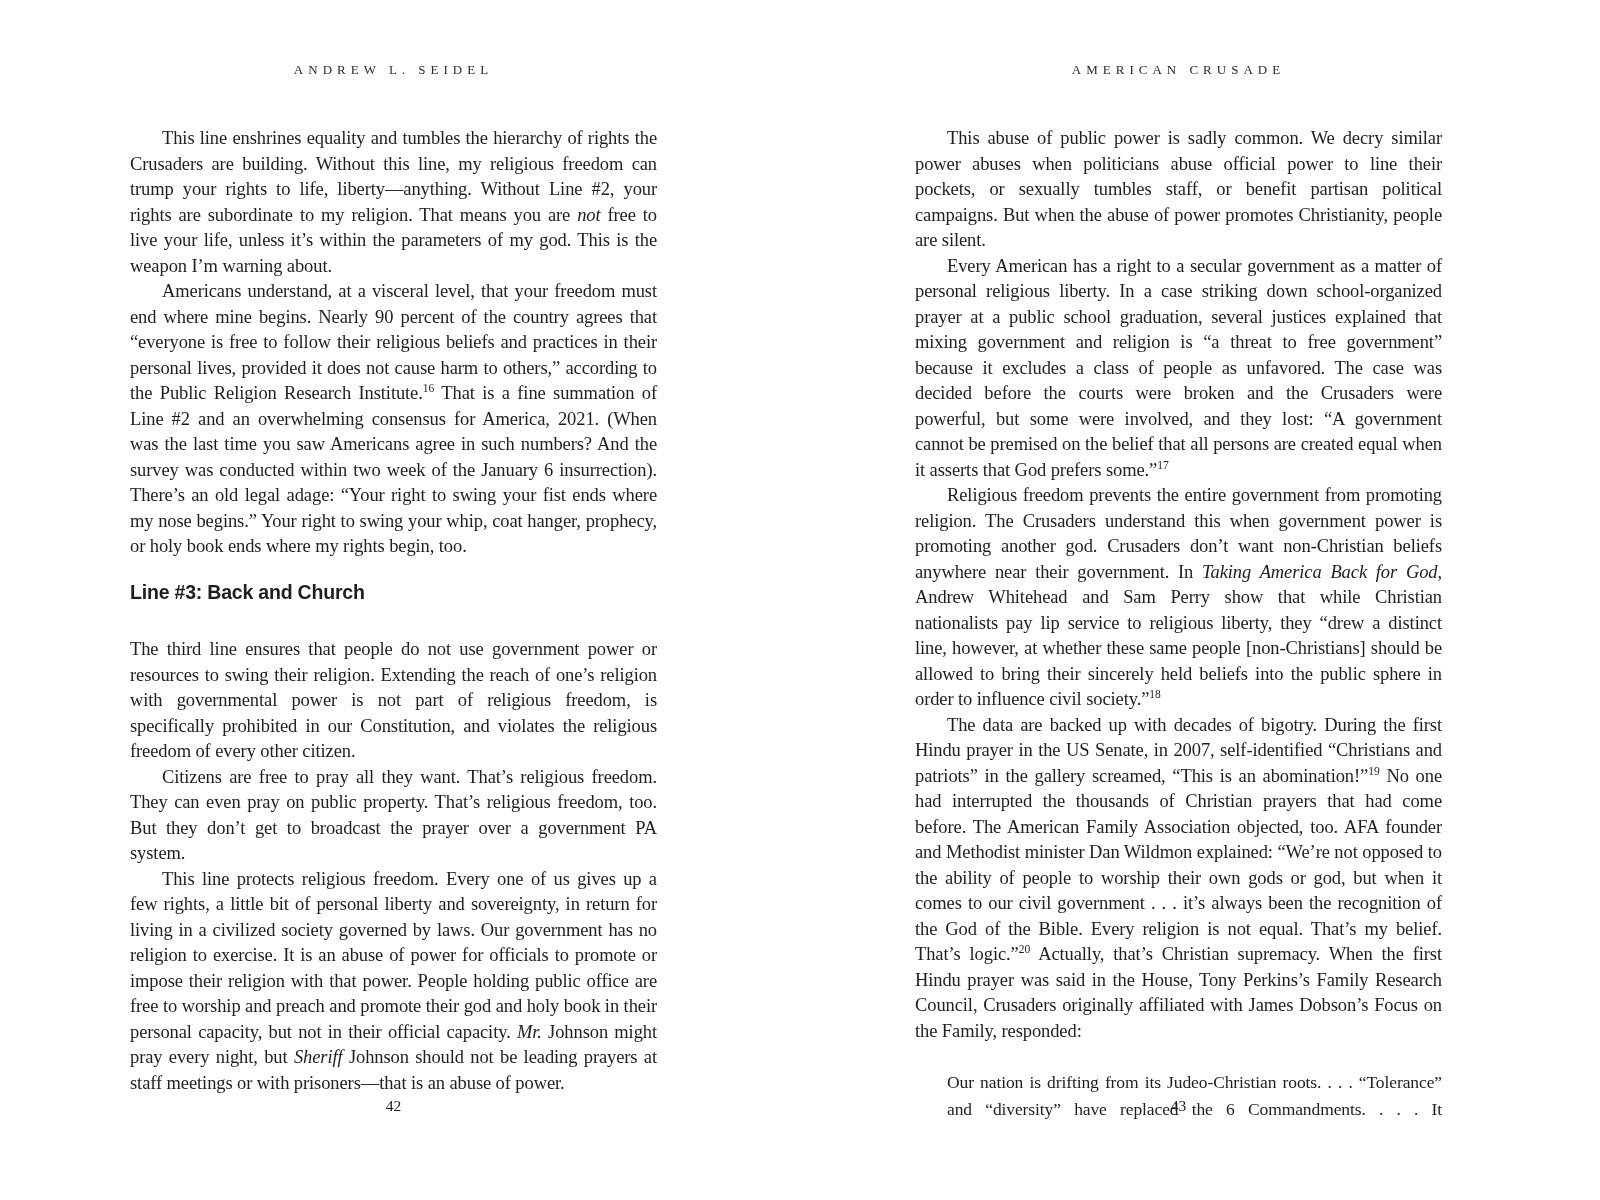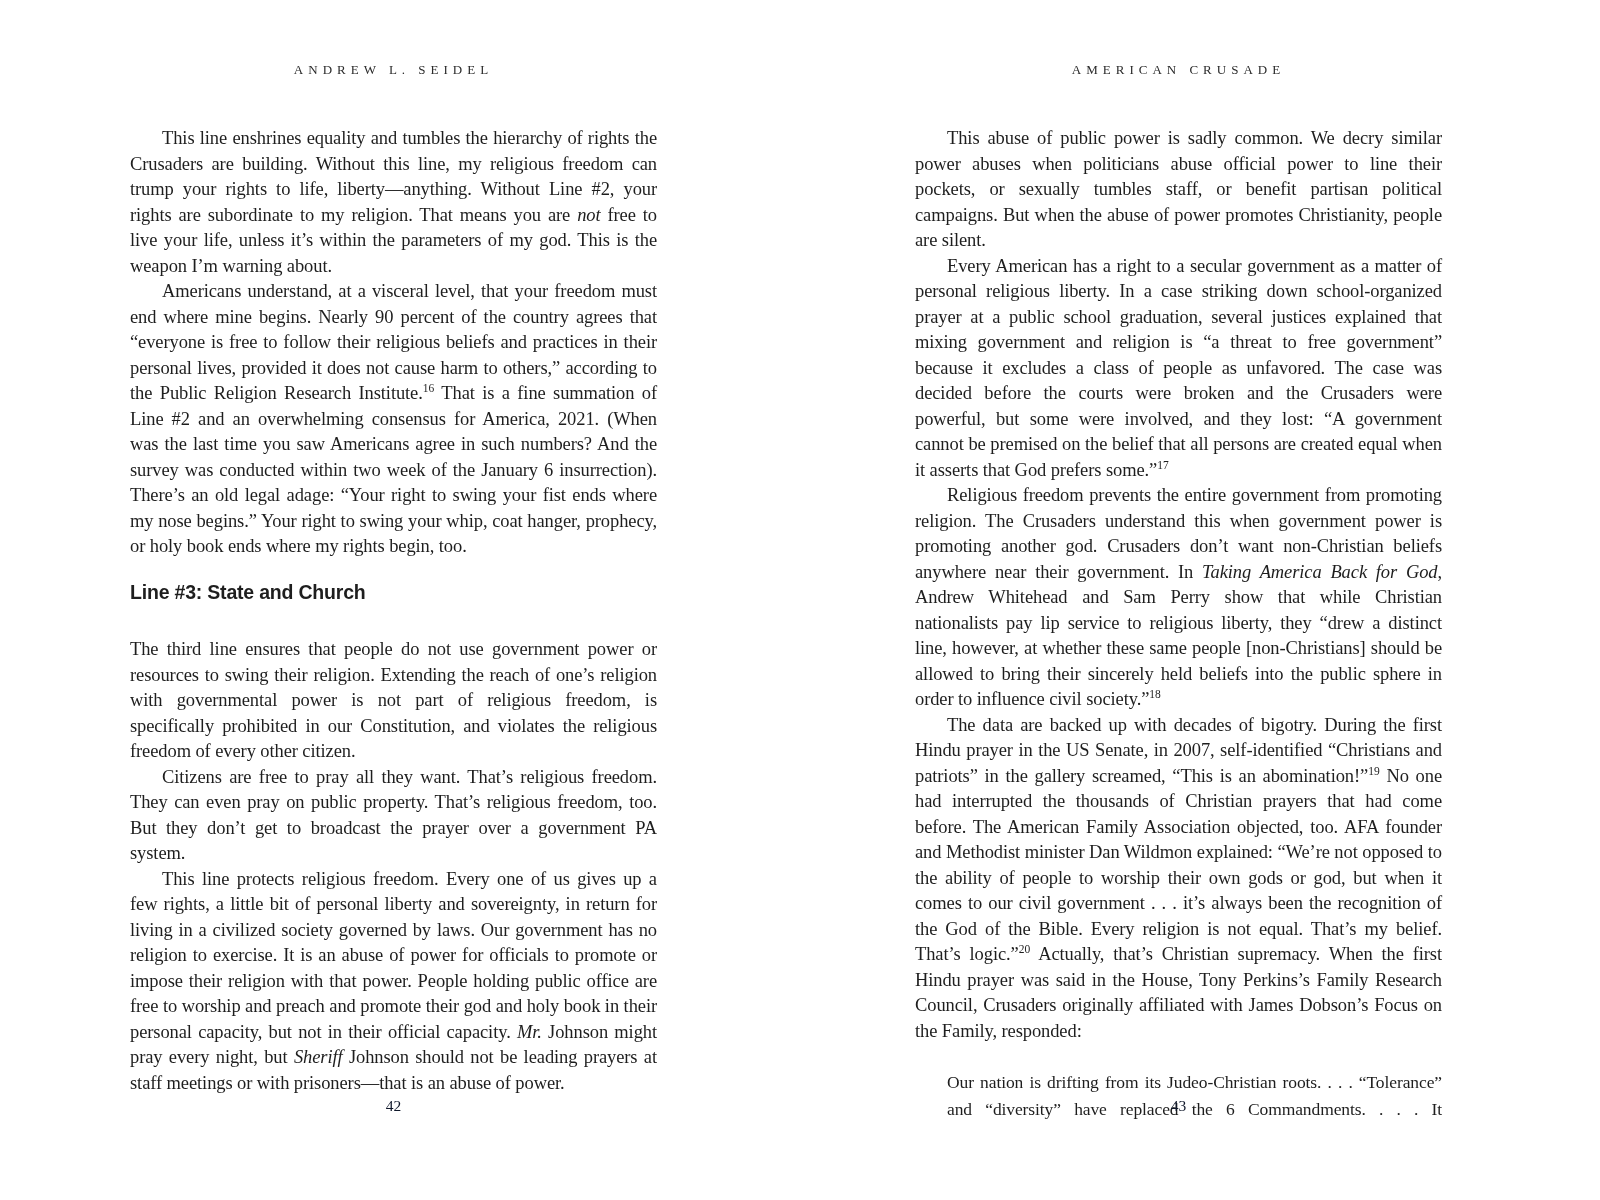--- a/index.html
+++ b/index.html
@@ -79,21 +79,21 @@
 </head>
 <body>
 
 <div>
 
   <div class="page left">
     <div class="running-head">ANDREW L. SEIDEL</div>
     <div class="page-body">
         <p class="para"><span>This line enshrines equality and tumbles the hierarchy of rights the Crusaders are building. Without this line, my religious freedom can trump your rights to life, liberty—anything. Without Line #2, your rights are subordinate to my religion. That means you are </span><em>not</em><span> free to live your life, unless it’s within the parameters of my god. This is the weapon I’m warning about.</span></p>
         <p class="para"><span>Americans understand, at a visceral level, that your freedom must end where mine begins. Nearly 90 percent of the country agrees that “everyone is free to follow their religious beliefs and practices in their personal lives, provided it does not cause harm to others,” according to the Public Religion Research Institute.</span><sup>16</sup><span> That is a fine summation of Line #2 and an overwhelming consensus for America, 2021. (When was the last time you saw Americans agree in such numbers? And the survey was conducted within two week of the January 6 insurrection). There’s an old legal adage: “Your right to swing your fist ends where my nose begins.” Your right to swing your whip, coat hanger, prophecy, or holy book ends where my rights begin, too.</span></p>
-        <h2 class="section-heading">Line #3: State and Church</h2>
+        <h2 class="section-heading">Line #3: Back and Church</h2>
         <p class="para no-indent"><span>The third line ensures that people do not use government power or resources to swing their religion. Extending the reach of one’s religion with governmental power is not part of religious freedom, is specifically prohibited in our Constitution, and violates the religious freedom of every other citizen.</span></p>
         <p class="para"><span>Citizens are free to pray all they want. That’s religious freedom. They can even pray on public property. That’s religious freedom, too. But they don’t get to broadcast the prayer over a government PA system.</span></p>
         <p class="para"><span>This line protects religious freedom. Every one of us gives up a few rights, a little bit of personal liberty and sovereignty, in return for living in a civilized society governed by laws. Our government has no religion to exercise. It is an abuse of power for officials to promote or impose their religion with that power. People holding public office are free to worship and preach and promote their god and holy book in their personal capacity, but not in their official capacity. </span><em>Mr.</em><span> Johnson might pray every night, but </span><em>Sheriff</em><span> Johnson should not be leading prayers at staff meetings or with prisoners—that is an abuse of power.</span></p>
       </div>
     <div class="folio">42</div>
   </div>
 
   <div class="page right">
     <div class="running-head">AMERICAN CRUSADE</div>
     <div class="page-body">

